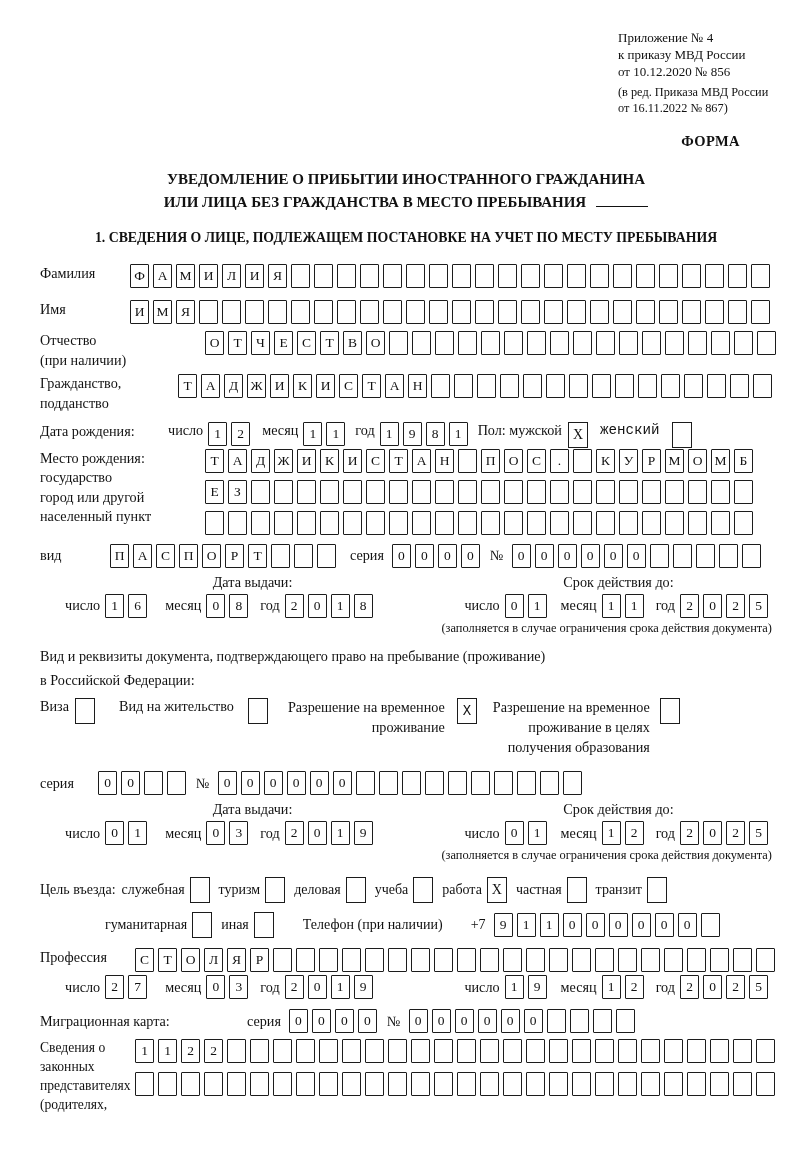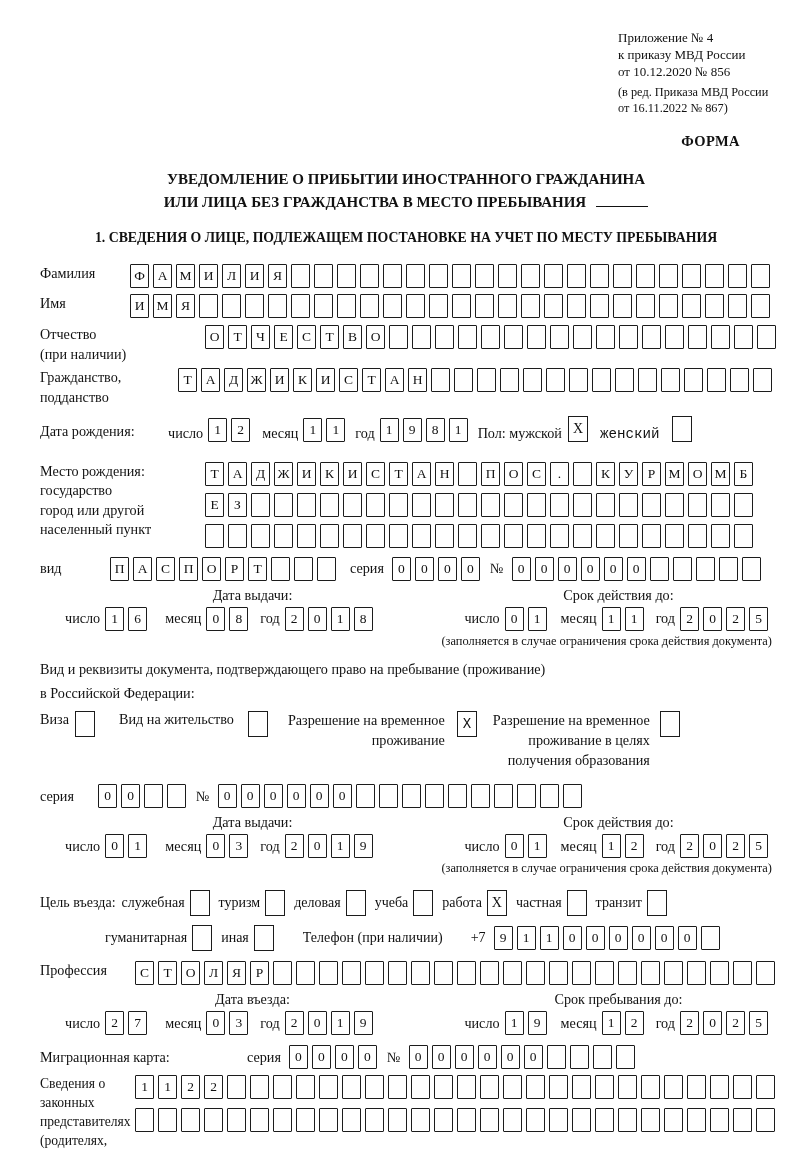--- a/index.html
+++ b/index.html
@@ -70,21 +70,21 @@
 
   <div class="forma">ФОРМА</div>
 
   <div class="title">
     <div>УВЕДОМЛЕНИЕ О ПРИБЫТИИ ИНОСТРАННОГО ГРАЖДАНИНА</div>
     <div><span>ИЛИ ЛИЦА БЕЗ ГРАЖДАНСТВА В МЕСТО ПРЕБЫВАНИЯ</span><span class="blank-line"></span></div>
   </div>
 
   <div class="section-heading">1. СВЕДЕНИЯ О ЛИЦЕ, ПОДЛЕЖАЩЕМ ПОСТАНОВКЕ НА УЧЕТ ПО МЕСТУ ПРЕБЫВАНИЯ</div>
 
-  <div class="frow" style="margin-bottom:6px;">
+  <div class="frow" style="margin-bottom:12px;">
     <span class="flabel w90">Фамилия</span>
     <span class="strip">
         <span class="cell">Ф</span>
         <span class="cell">А</span>
         <span class="cell">М</span>
         <span class="cell">И</span>
         <span class="cell">Л</span>
         <span class="cell">И</span>
         <span class="cell">Я</span>
         <span class="cell"></span>
@@ -207,21 +207,21 @@
         <span class="cell"></span>
         <span class="cell"></span>
         <span class="cell"></span>
         <span class="cell"></span>
         <span class="cell"></span>
         <span class="cell"></span>
         <span class="cell"></span>
       </span>
   </div>
 
-  <div class="frow" style="align-items:flex-end; margin-bottom:20px;">
+  <div class="frow" style="align-items:flex-start; margin-bottom:1px;">
     <span class="flabel" style="width:122px;">Дата рождения:</span>
     <span class="dlbl ml6">число</span>
     <span class="strip">
         <span class="cell">1</span>
         <span class="cell">2</span>
       </span>
     <span class="dlbl ml8">месяц</span>
     <span class="strip">
         <span class="cell">1</span>
         <span class="cell">1</span>
@@ -576,24 +576,20 @@
         <span class="cell"></span>
         <span class="cell"></span>
         <span class="cell"></span>
         <span class="cell"></span>
         <span class="cell"></span>
         <span class="cell"></span>
         <span class="cell"></span>
       </span>
   </div>
 
-  <div class="date-headers">
-    <span class="dh-left">Дата въезда:</span>
-    <span class="dh-right">Срок пребывания до:</span>
-  </div>
   <div class="date-row">
     <span class="dgroup dg-left">
       <span class="dlbl">число</span>
       <span class="strip">
           <span class="cell">2</span>
           <span class="cell">7</span>
         </span>
       <span class="dlbl ml14">месяц</span>
       <span class="strip">
           <span class="cell">0</span>

